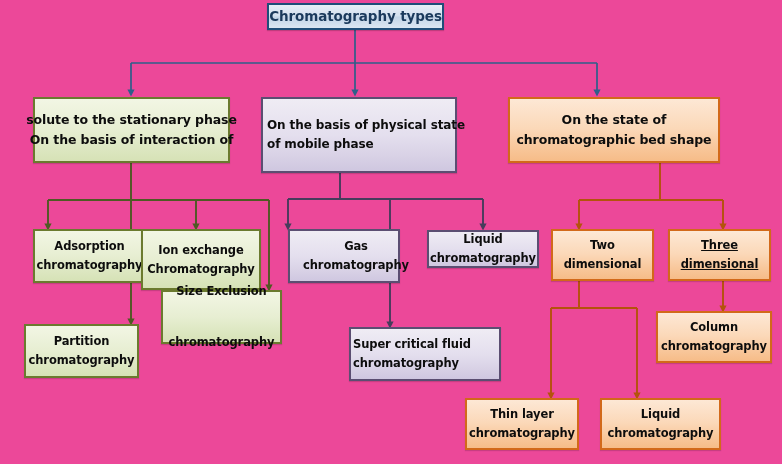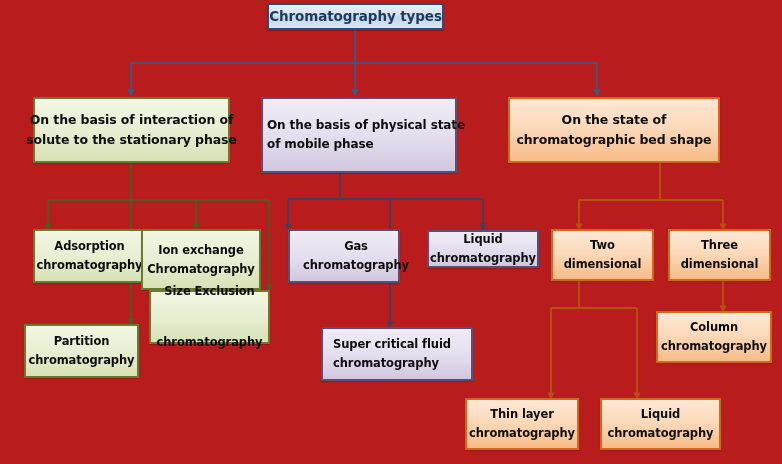--- a/index.html
+++ b/index.html
@@ -4,21 +4,21 @@
 <style>
   html, body {
     margin: 0;
     padding: 0;
     background: #ffffff;
   }
   #canvas {
     position: relative;
     width: 782px;
     height: 464px;
-    background: #b91c1c;
+    background: #ec4899;
     overflow: hidden;
     font-family: "DejaVu Sans", "Liberation Sans", sans-serif;
   }
   #connectors {
     position: absolute;
     left: 0;
     top: 0;
     width: 782px;
     height: 464px;
     pointer-events: none;
@@ -126,22 +126,22 @@
       <path d="M551,308 L551,396" marker-end="url(#ah-orange)"></path>
       <path d="M637,308 L637,396" marker-end="url(#ah-orange)"></path>
     </g>
   </svg>
 
   <div class="node t-root" style="left:267px; top:3px; width:177px; height:27px; font-size:13.5px;">
     <span class="ln">Chromatography types</span>
   </div>
 
   <div class="node t-green" style="left:33px; top:97px; width:197px; height:66px; font-size:12.5px;">
+    <span class="ln">solute to the stationary phase</span>
     <span class="ln">On the basis of interaction of</span>
-    <span class="ln">solute to the stationary phase</span>
   </div>
 
   <div class="node t-purple left-al" style="left:261px; top:97px; width:196px; height:76px; font-size:12px; padding-left:4px;">
     <span class="ln">On the basis of physical state</span>
     <span class="ln">of mobile phase</span>
   </div>
 
   <div class="node t-orange" style="left:508px; top:97px; width:212px; height:66px; font-size:12.5px;">
     <span class="ln">On the state of</span>
     <span class="ln">chromatographic bed shape</span>
@@ -150,51 +150,51 @@
   <div class="node t-green" style="left:5px; top:229px; width:113px; height:54px; font-size:11.5px;margin-left:28px;">
     <span class="ln">Adsorption</span>
     <span class="ln">chromatography</span>
   </div>
 
   <div class="node t-green" style="left:141px; top:229px; width:120px; height:61px; font-size:11.5px;">
     <span class="ln">Ion exchange</span>
     <span class="ln">Chromatography</span>
   </div>
 
-  <div class="node t-green" style="left:149px; top:290px; width:121px; height:54px; font-size:11.5px;gap:32px;">
+  <div class="node t-green" style="left:161px; top:290px; width:121px; height:54px; font-size:11.5px;gap:32px;">
     <span class="ln">Size Exclusion</span>
     <span class="ln">chromatography</span>
   </div>
 
   <div class="node t-green" style="left:24px; top:324px; width:115px; height:54px; font-size:11.5px;">
     <span class="ln">Partition</span>
     <span class="ln">chromatography</span>
   </div>
 
   <div class="node t-purple" style="left:288px; top:229px; width:112px; height:54px; font-size:11.5px;padding-left:24px;">
     <span class="ln">Gas</span>
     <span class="ln">chromatography</span>
   </div>
 
   <div class="node t-purple" style="left:427px; top:230px; width:112px; height:38px; font-size:11.5px;">
     <span class="ln">Liquid</span>
     <span class="ln">chromatography</span>
   </div>
 
-  <div class="node t-purple left-al" style="left:321px; top:327px; width:152px; height:54px; font-size:11.5px; padding-left:10px;">
+  <div class="node t-purple left-al" style="left:349px; top:327px; width:152px; height:54px; font-size:11.5px; padding-left:2px;">
     <span class="ln">Super critical fluid</span>
     <span class="ln">chromatography</span>
   </div>
 
   <div class="node t-orange" style="left:551px; top:229px; width:103px; height:52px; font-size:11.5px;">
     <span class="ln">Two</span>
     <span class="ln">dimensional</span>
   </div>
 
-  <div class="node t-orange" style="left:668px; top:229px; width:103px; height:52px; font-size:11.5px;">
+  <div class="node t-orange" style="left:668px; top:229px; width:103px; height:52px; font-size:11.5px;text-decoration:underline;">
     <span class="ln">Three</span>
     <span class="ln">dimensional</span>
   </div>
 
   <div class="node t-orange" style="left:656px; top:311px; width:116px; height:52px; font-size:11.5px;">
     <span class="ln">Column</span>
     <span class="ln">chromatography</span>
   </div>
 
   <div class="node t-orange" style="left:465px; top:398px; width:114px; height:52px; font-size:11.5px;">

